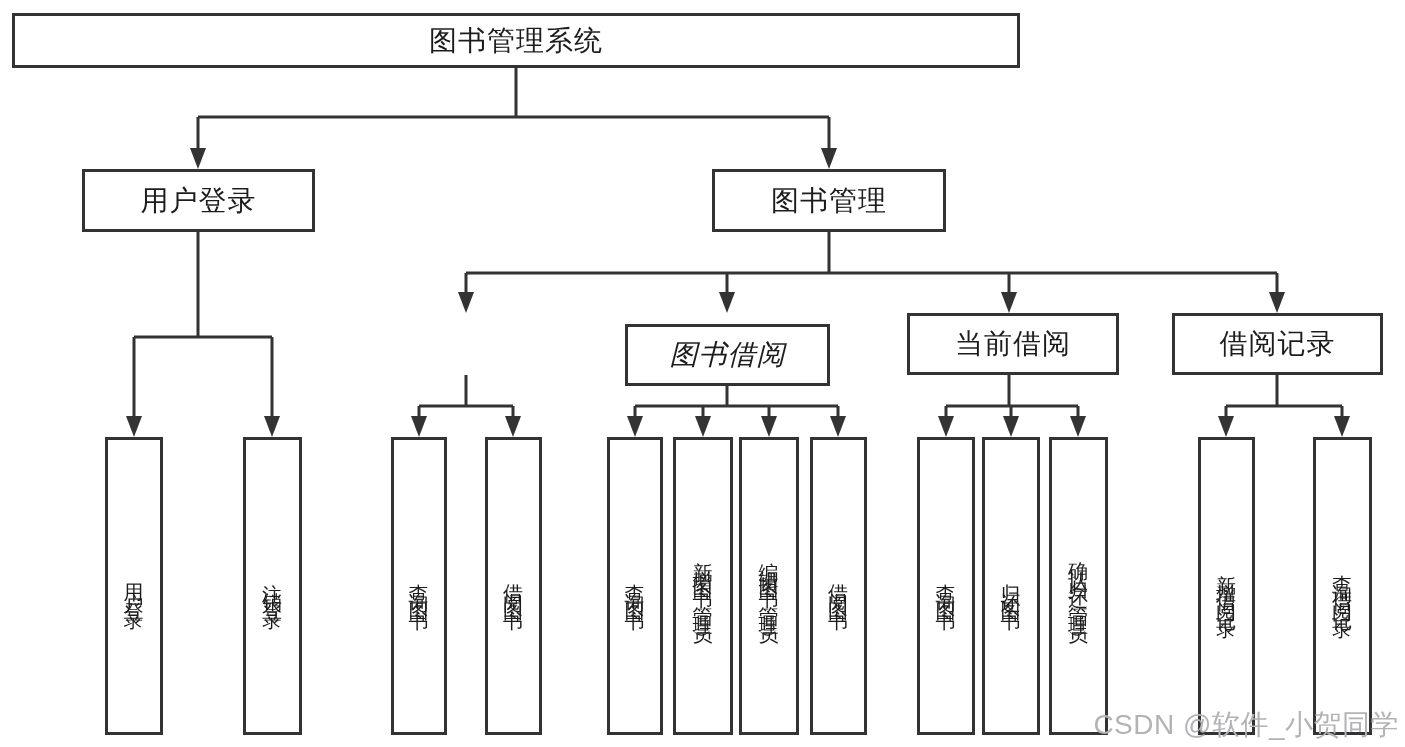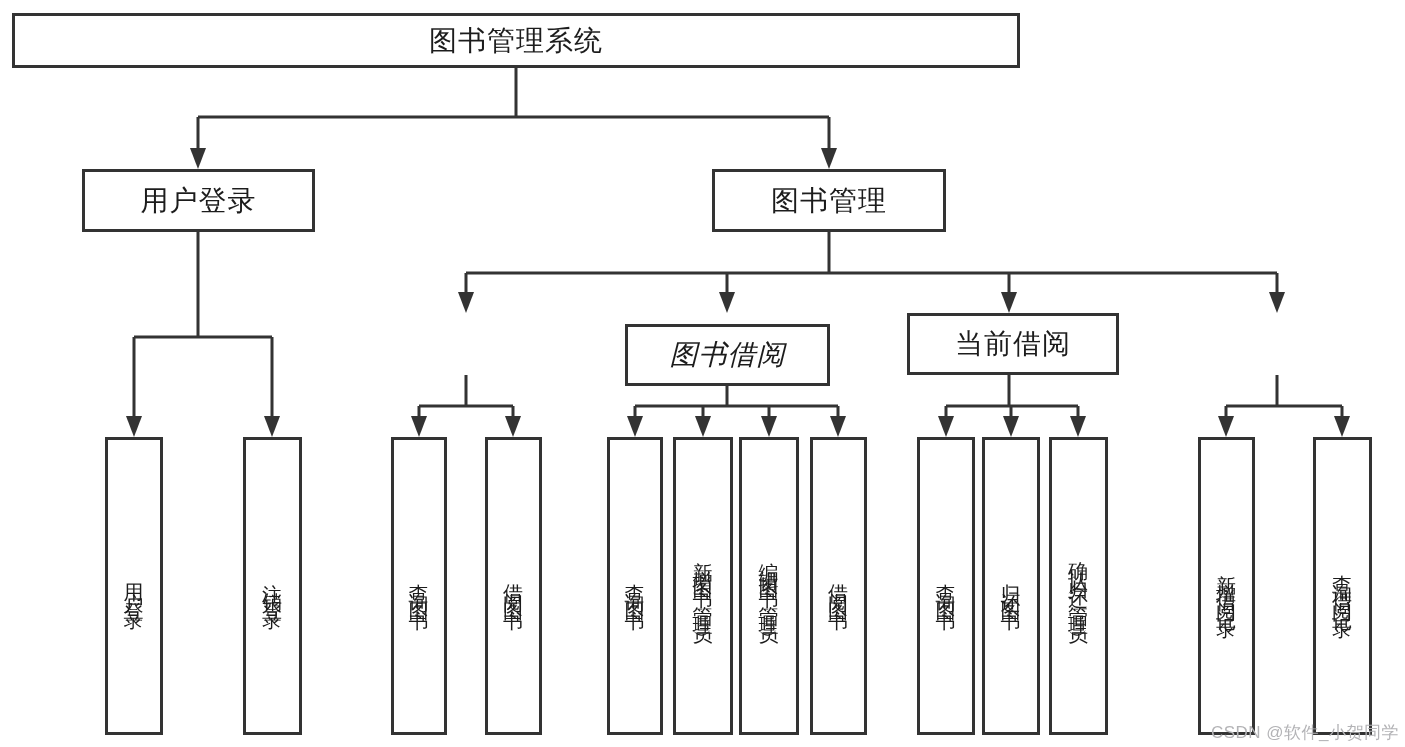--- a/index.html
+++ b/index.html
@@ -33,21 +33,21 @@
     writing-mode:vertical-rl;
     text-orientation:mixed;
     font-size:20px;
     letter-spacing:9px;
     line-height:1.2;
     white-space:nowrap;
   }
   .watermark{
     position:absolute;
     right:6px;bottom:3px;
-    font-size:17px;
+    font-size:28px;
     color:var(--watermark);
     z-index:2;
     white-space:nowrap;
     letter-spacing:0.5px;
   }
   
   .b-root {left:12px;  top:13px;  width:1008px;height:55px;}
   .b-login{left:82px;  top:169px; width:233px; height:63px;}
   .b-mgmt {left:712px; top:169px; width:234px; height:63px;}
   .b-g0{left:363px; top:313px;width:207px;height:62px;}
@@ -114,20 +114,23 @@
   <div class="box hbox b-mgmt">
     <span>图书管理</span>
   </div>
 
   <div class="box hbox b-g1">
     <span>图书借阅</span>
   </div>
   <div class="box hbox b-g2">
     <span>当前借阅</span>
   </div>
+  <div class="box hbox b-g3">
+    <span>借阅记录</span>
+  </div>
 
   <div class="box vbox b-v1">
     <span class="vtext">用户登录</span>
   </div>
   <div class="box vbox b-v2">
     <span class="vtext">注销登录</span>
   </div>
 
   <div class="box vbox b-v3">
     <span class="vtext">查询图书</span>

